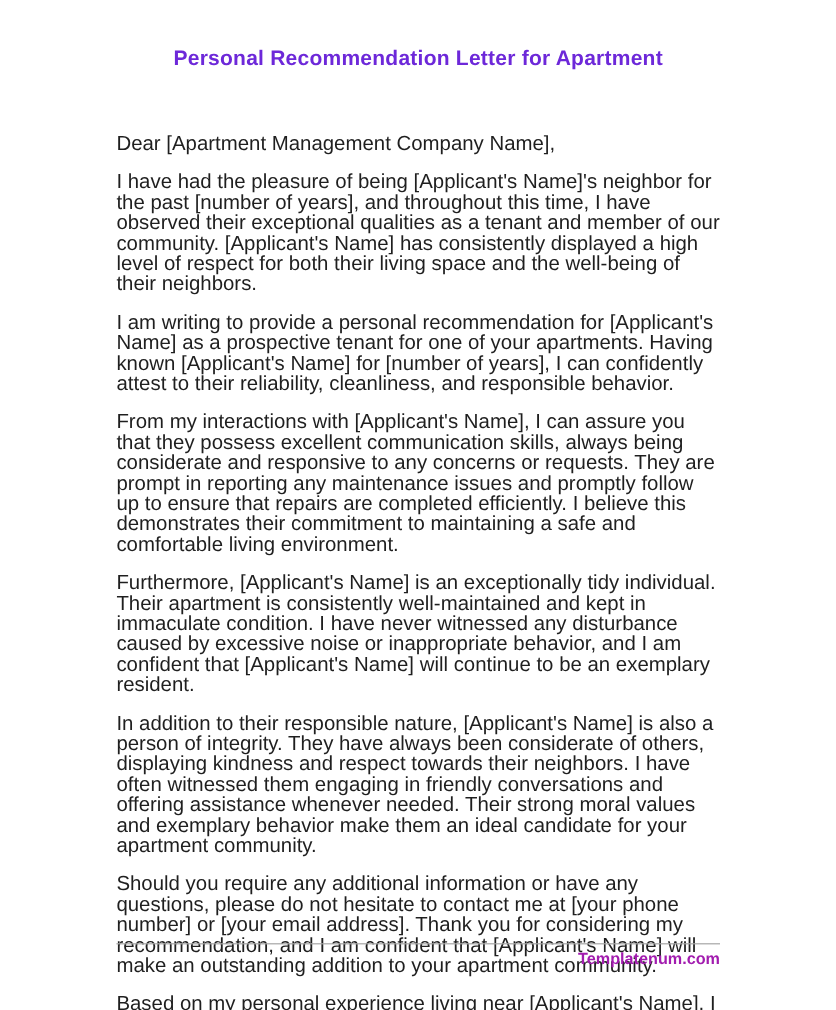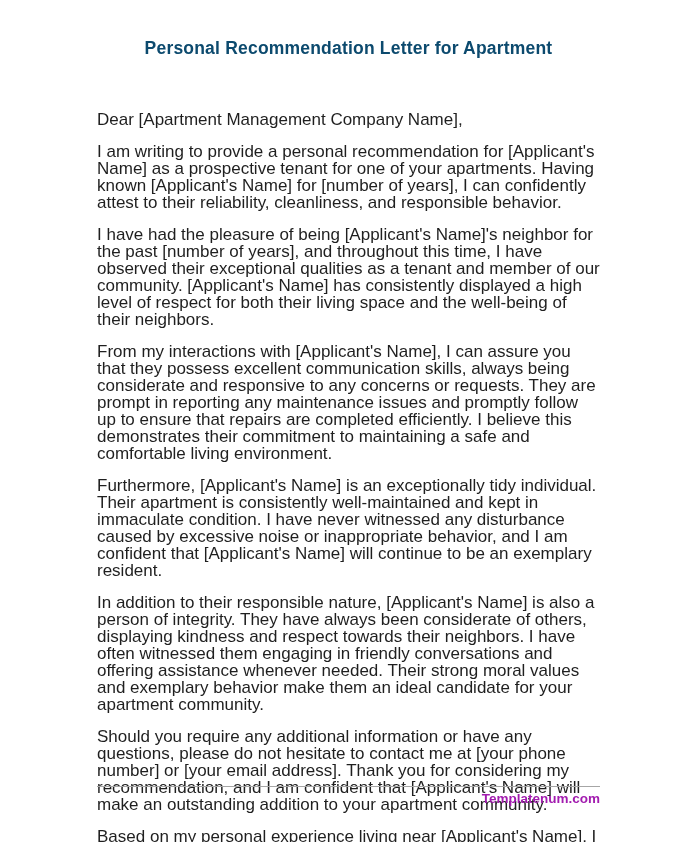--- a/index.html
+++ b/index.html
@@ -17,21 +17,21 @@
     overflow: hidden;
     box-sizing: border-box;
   }
   .title {
     margin: 0;
     padding-top: 38px;
     text-align: center;
     font-size: 17.5px;
     font-weight: bold;
     letter-spacing: 0.2px;
-    color: #0c4a6e;
+    color: #6d28d9;
   }
   .letter-body {
     position: absolute;
     top: 111px;
     left: 97px;
     width: 503px;
     font-size: 17px;
     line-height: 17px;
   }
   .letter-body p, .letter-body .para {
@@ -64,22 +64,22 @@
 </head>
 <body>
 
 <div class="page">
 
   <h1 class="title">Personal Recommendation Letter for Apartment</h1>
 
   <div class="letter-body">
     <p>Dear [Apartment Management Company Name],</p>
     <div>
+        <p class="para">I have had the pleasure of being [Applicant's Name]'s neighbor for the past [number of years], and throughout this time, I have observed their exceptional qualities as a tenant and member of our community. [Applicant's Name] has consistently displayed a high level of respect for both their living space and the well-being of their neighbors.</p>
         <p class="para">I am writing to provide a personal recommendation for [Applicant's Name] as a prospective tenant for one of your apartments. Having known [Applicant's Name] for [number of years], I can confidently attest to their reliability, cleanliness, and responsible behavior.</p>
-        <p class="para">I have had the pleasure of being [Applicant's Name]'s neighbor for the past [number of years], and throughout this time, I have observed their exceptional qualities as a tenant and member of our community. [Applicant's Name] has consistently displayed a high level of respect for both their living space and the well-being of their neighbors.</p>
         <p class="para">From my interactions with [Applicant's Name], I can assure you that they possess excellent communication skills, always being considerate and responsive to any concerns or requests. They are prompt in reporting any maintenance issues and promptly follow up to ensure that repairs are completed efficiently. I believe this demonstrates their commitment to maintaining a safe and comfortable living environment.</p>
         <p class="para">Furthermore, [Applicant's Name] is an exceptionally tidy individual. Their apartment is consistently well-maintained and kept in immaculate condition. I have never witnessed any disturbance caused by excessive noise or inappropriate behavior, and I am confident that [Applicant's Name] will continue to be an exemplary resident.</p>
         <p class="para">In addition to their responsible nature, [Applicant's Name] is also a person of integrity. They have always been considerate of others, displaying kindness and respect towards their neighbors. I have often witnessed them engaging in friendly conversations and offering assistance whenever needed. Their strong moral values and exemplary behavior make them an ideal candidate for your apartment community.</p>
         <p class="para">Should you require any additional information or have any questions, please do not hesitate to contact me at [your phone number] or [your email address]. Thank you for considering my recommendation, and I am confident that [Applicant's Name] will make an outstanding addition to your apartment community.</p>
         <p class="para">Based on my personal experience living near [Applicant's Name], I wholeheartedly recommend them for one of your apartments. Their responsible nature, cleanliness, and respectful demeanor make them an ideal tenant who will undoubtedly contribute positively to your community.</p>
       </div>
   </div>
 
   <div class="page-footer">
     <div class="footer-divider"></div>

